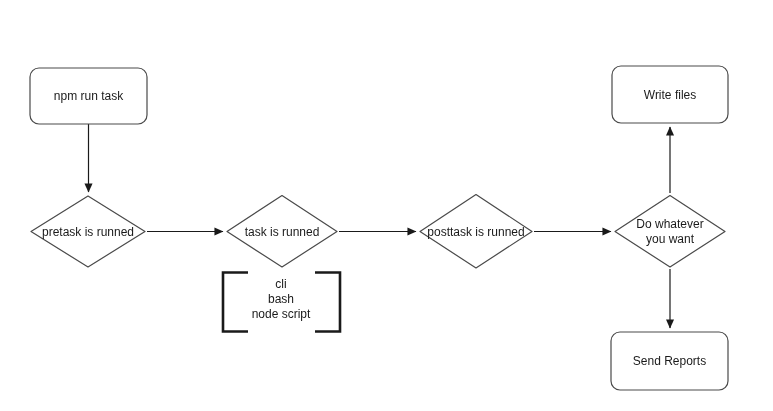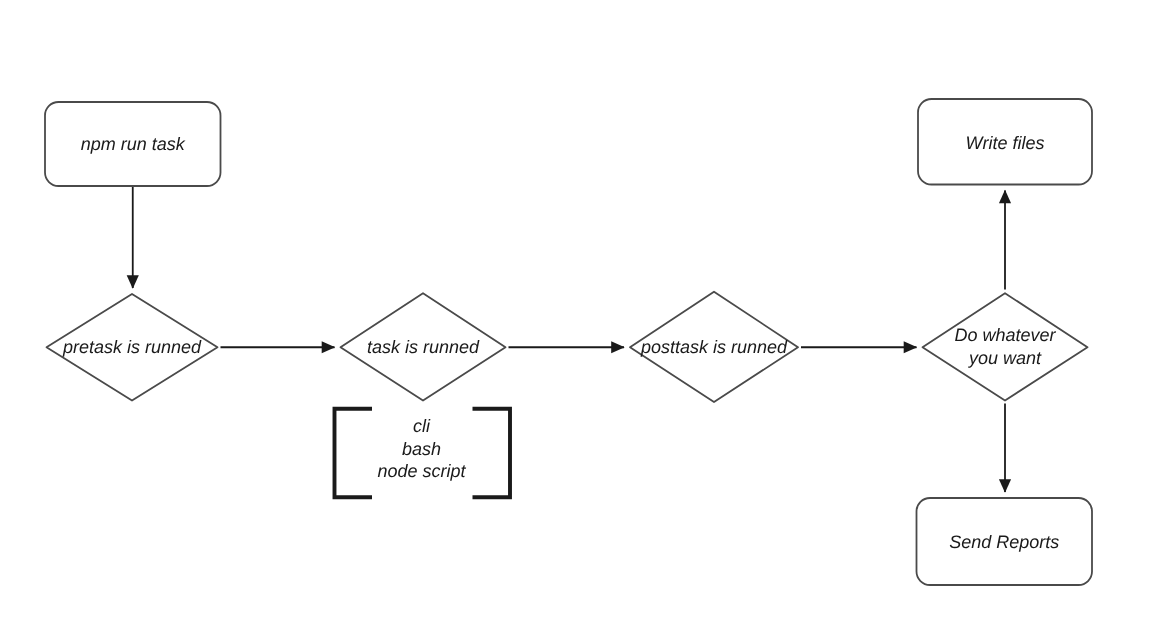--- a/index.html
+++ b/index.html
@@ -7,21 +7,20 @@
     padding: 0;
     width: 773px;
     height: 411px;
     background: var(--background, #ffffff);
     overflow: hidden;
   }
   .canvas-wrap {
     position: relative;
     width: 773px;
     height: 411px;
-    font-style: italic;
   }
   svg {
     display: block;
   }
   svg text {
     font-family: "Liberation Sans", sans-serif;
     font-size: 12px;
     fill: var(--text-color, #1a1a1a);
     text-anchor: middle;
   }

